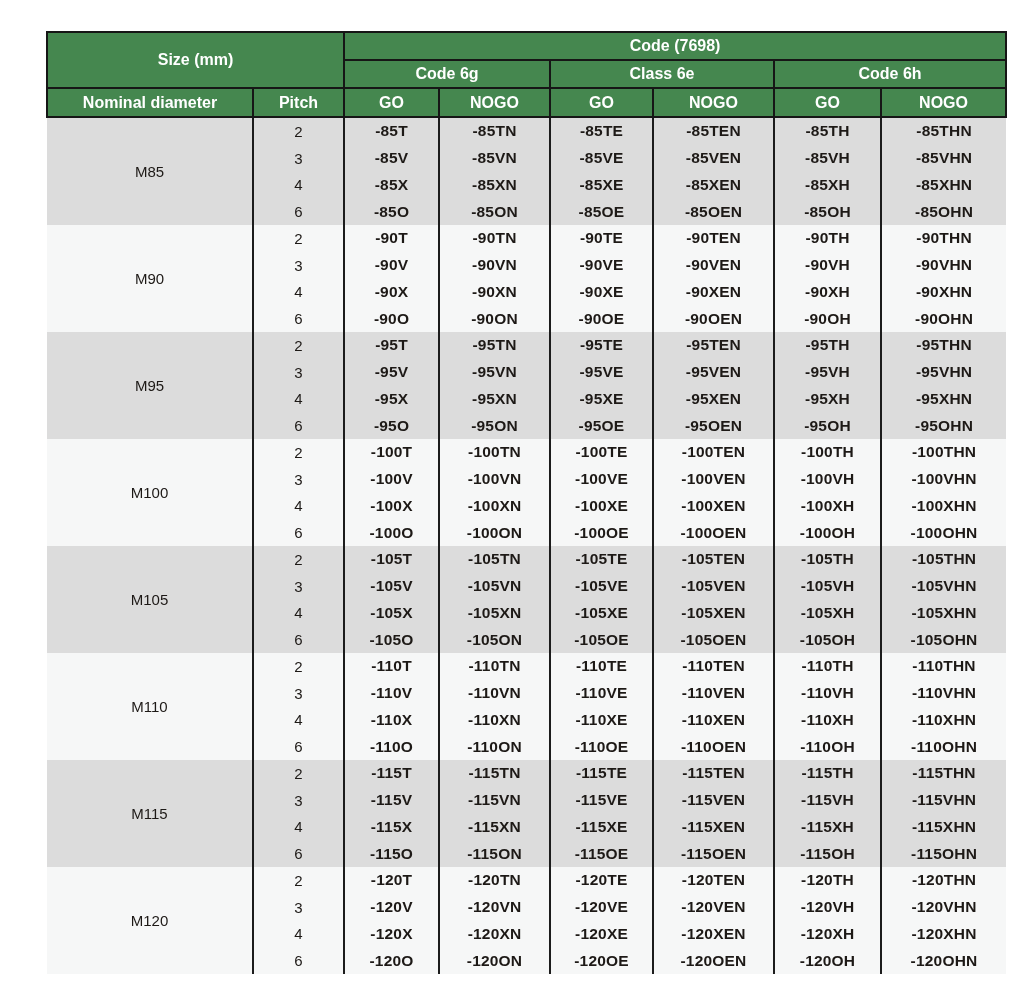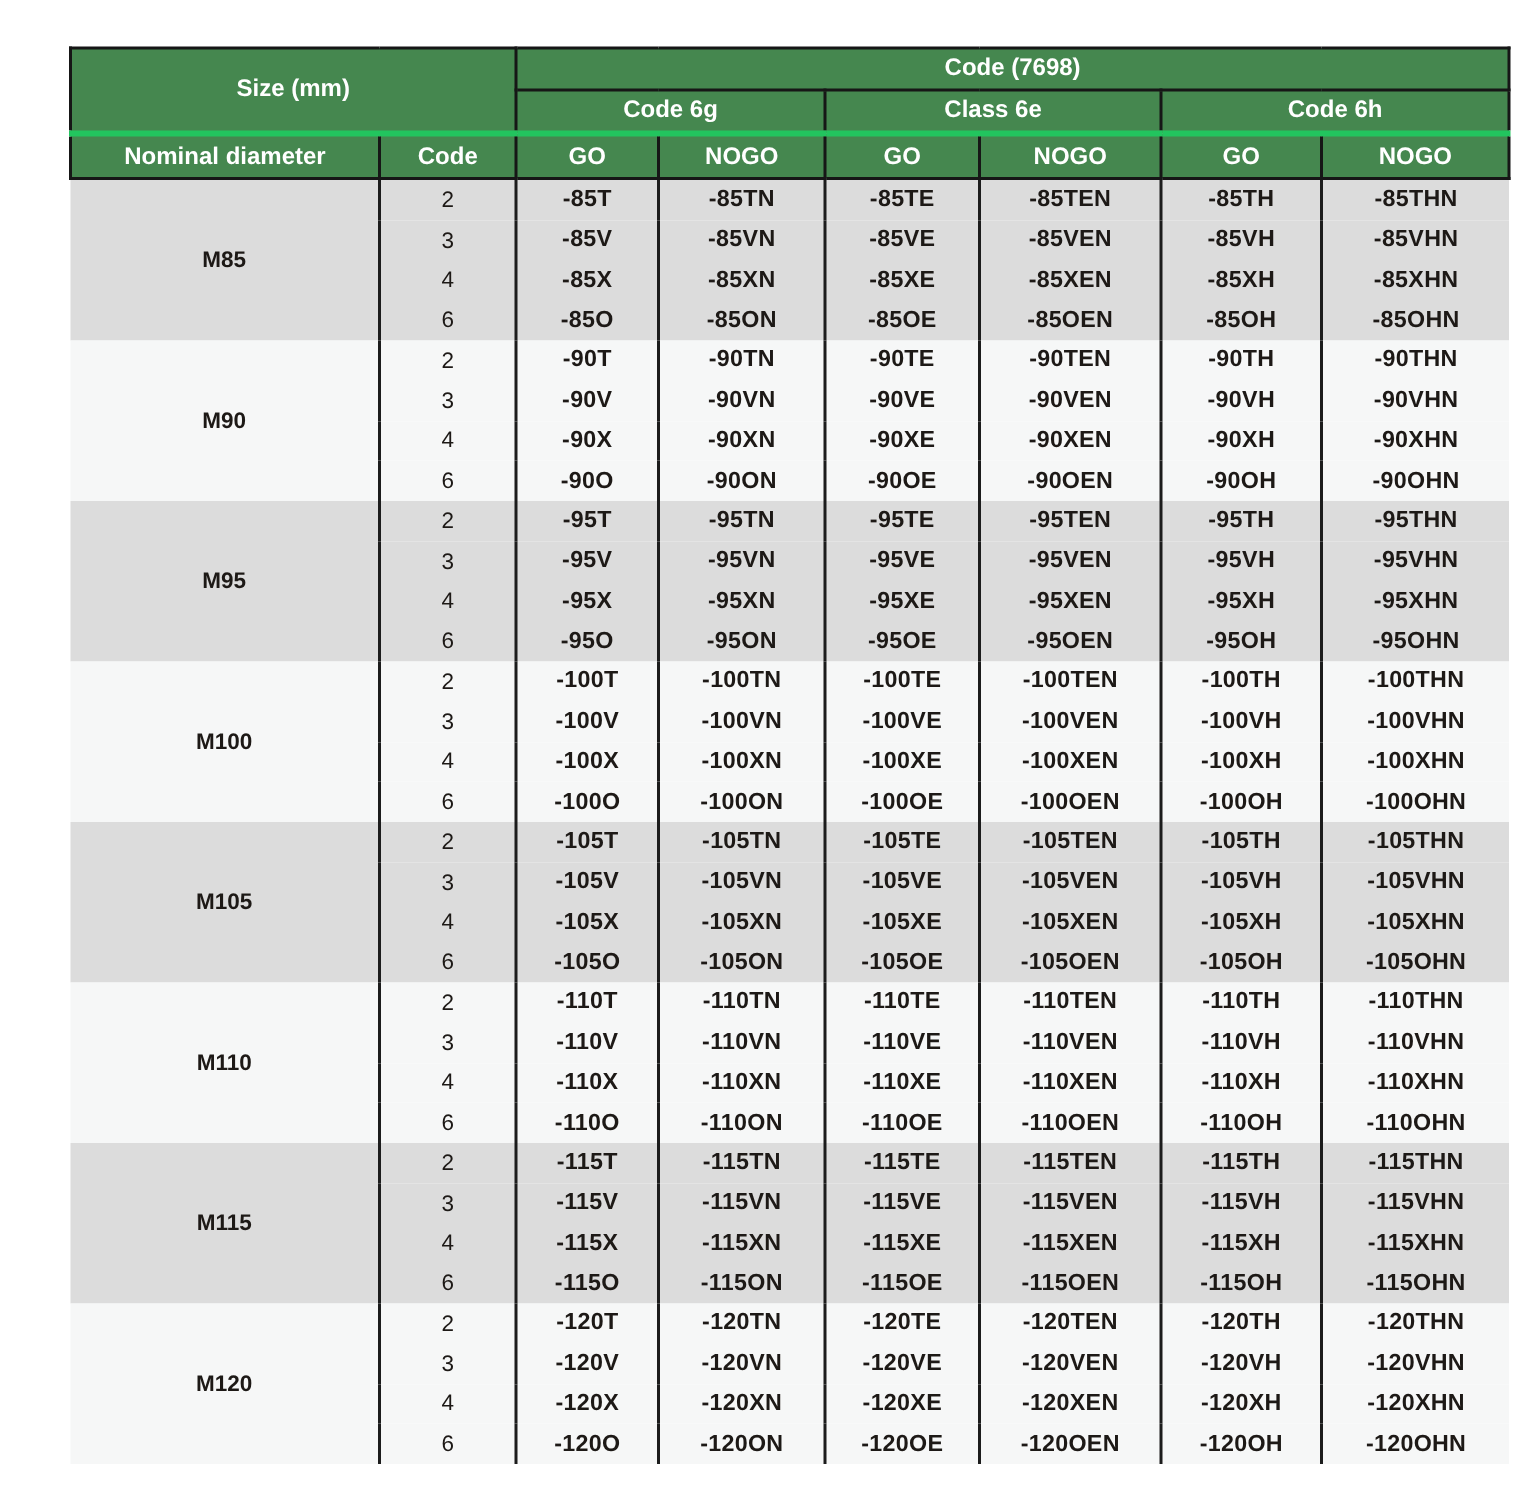--- a/index.html
+++ b/index.html
@@ -31,34 +31,34 @@
     color: #ffffff;
     font-weight: bold;
     font-size: 16px;
     text-align: center;
     vertical-align: middle;
     height: 26px;
     padding: 0;
     border: 2px solid #161616;
   }
   thead tr.subhead th {
-    border-top: 4px solid #22c55e; 
+    border-top: 2px solid #22c55e; 
     height: 27px;
   }
   
   tbody td {
     height: 26.75px;
     padding: 0;
     text-align: center;
     vertical-align: middle;
     font-size: 15px;
   }
   tbody tr.band-gray td  { background: #DCDCDC; }
   tbody tr.band-light td { background: #F6F7F7; }
-  td.size-cell  { border-right: 2px solid #1c1c1c; font-weight: bold; }
+  td.size-cell  { border-right: 2px solid #1c1c1c; font-weight: normal; }
   td.pitch-cell { border-right: 2px solid #1c1c1c; font-weight: normal; }
   td.code-cell  { border-right: 2px solid #1c1c1c; font-weight: bold; font-size: 15.5px; letter-spacing: 0.2px; }
   td.code-cell:last-child { border-right: none; }
 </style>
 </head>
 <body>
 
 <div class="page">
   <table class="gauge-table">
     <colgroup>
@@ -76,21 +76,21 @@
         <th colspan="2" rowspan="2">Size (mm)</th>
         <th colspan="6">Code (7698)</th>
       </tr>
       <tr>
         <th colspan="2">Code 6g</th>
         <th colspan="2">Class 6e</th>
         <th colspan="2">Code 6h</th>
       </tr>
       <tr class="subhead">
         <th>Nominal diameter</th>
-        <th>Code</th>
+        <th>Pitch</th>
         <th>GO</th>
         <th>NOGO</th>
         <th>GO</th>
         <th>NOGO</th>
         <th>GO</th>
         <th>NOGO</th>
       </tr>
     </thead>
     <tbody>
         <tr class="band-gray">

